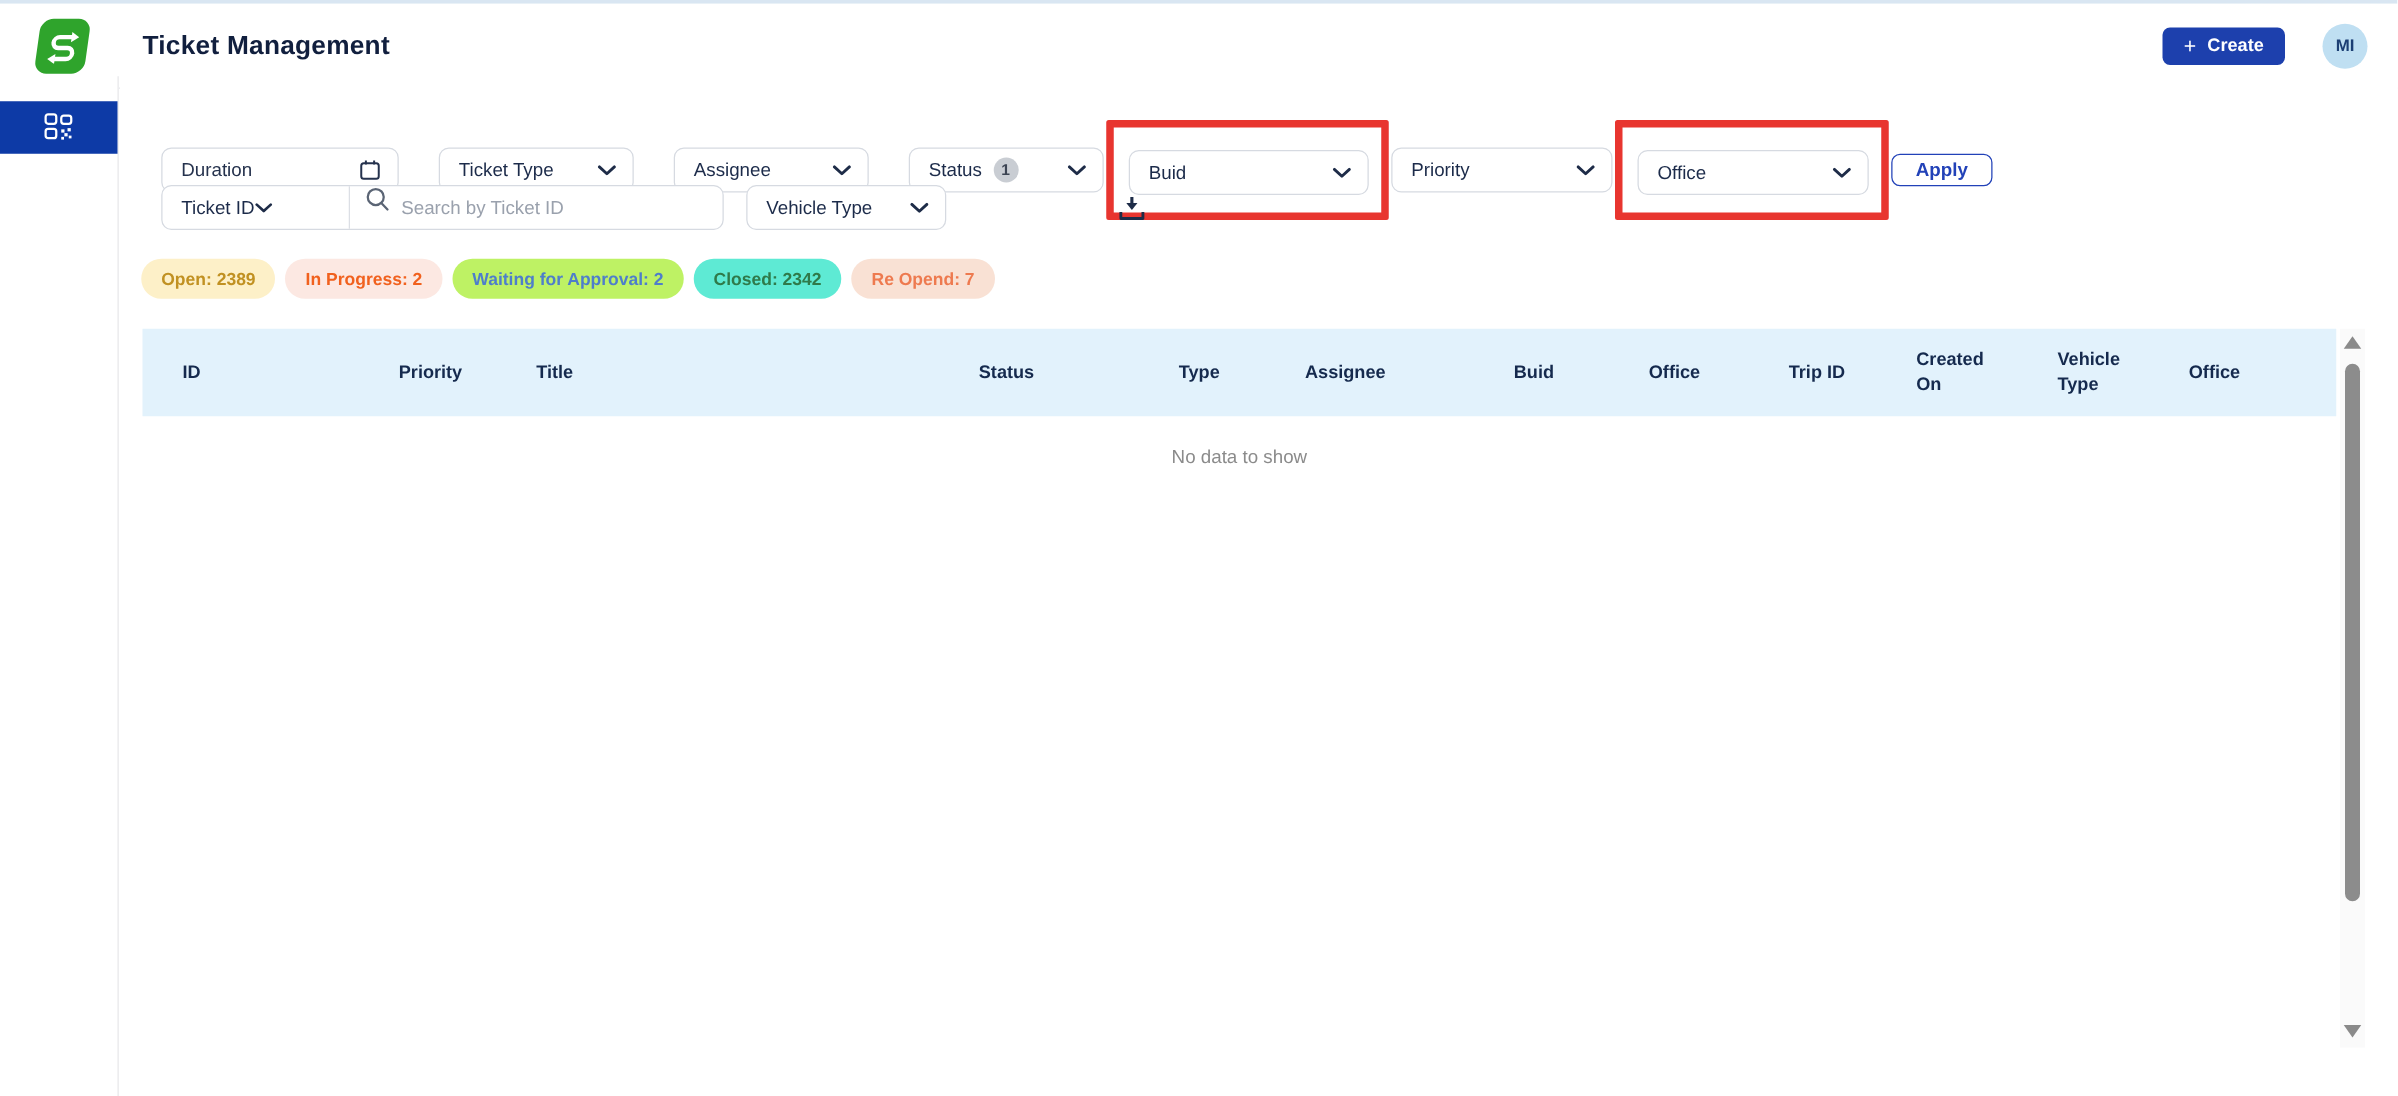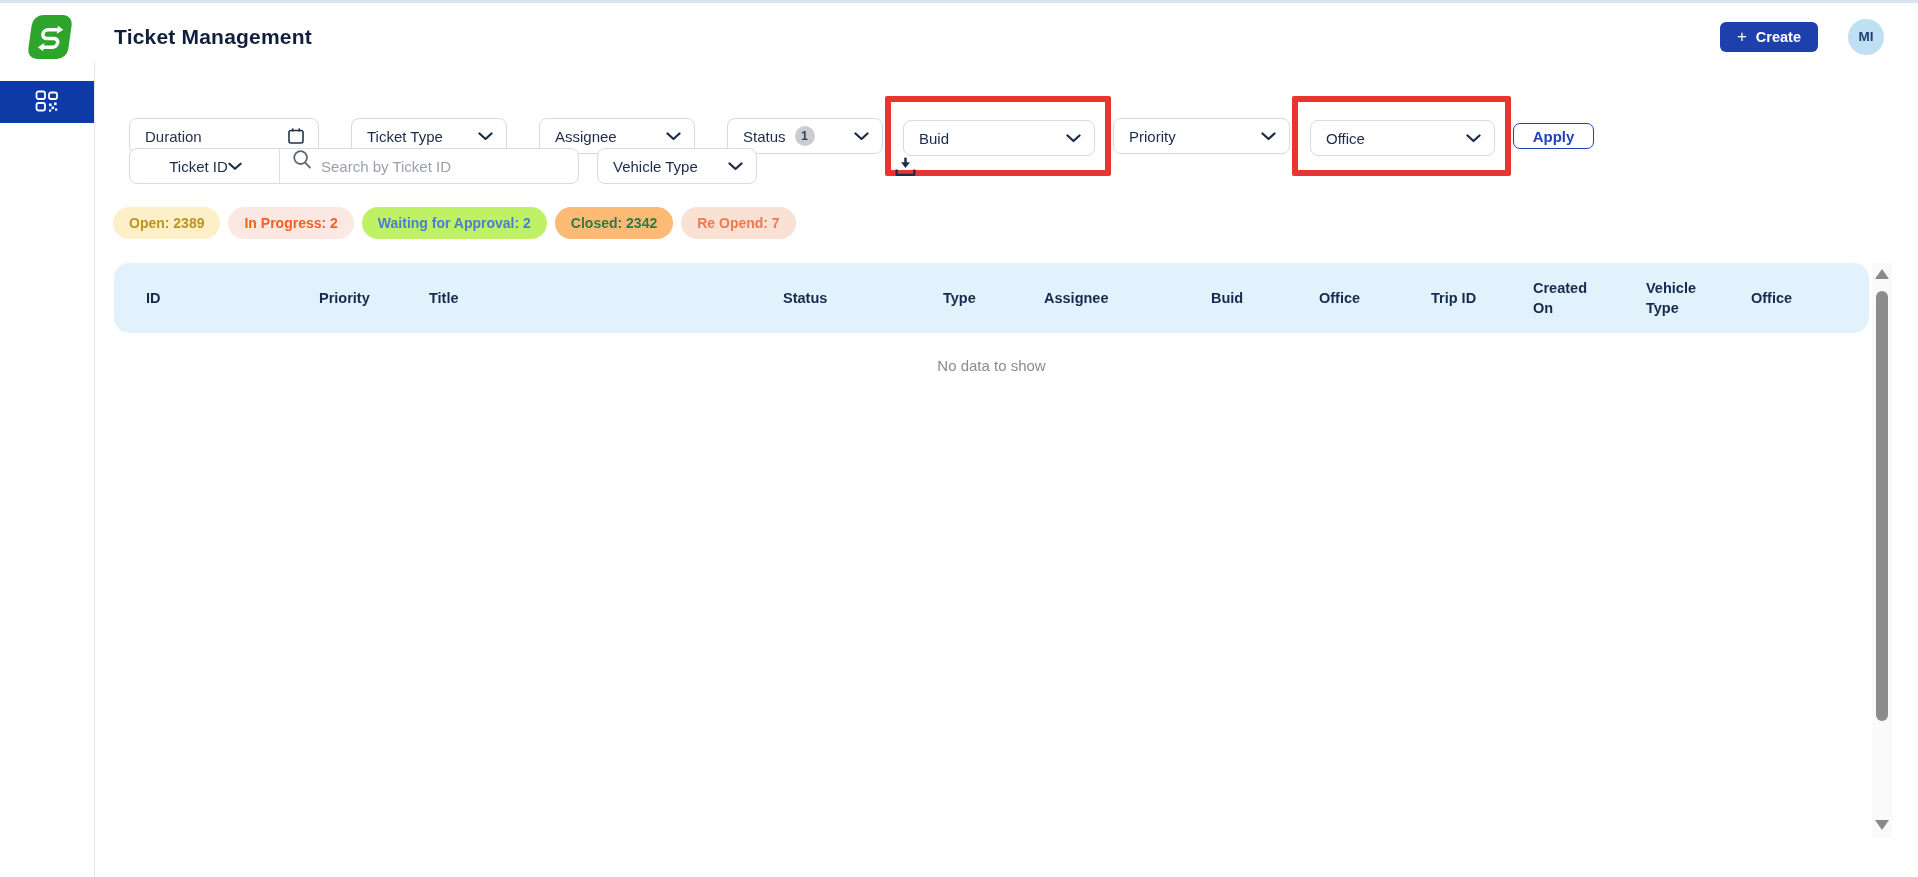--- a/index.html
+++ b/index.html
@@ -1,21 +1,21 @@
 <!DOCTYPE html>
 <html><head>
 <meta charset="utf-8">
 <style>
   * { box-sizing: border-box; margin: 0; padding: 0; }
   html,body { width: 1918px; height: 877px; overflow: hidden; background:#fff;
     font-family: "Liberation Sans", sans-serif; color:#1c2b4a; }
 
   
   .top-strip { height:3px; background:#d9e6f2; }
-  .header { height:68px; display:flex; align-items:center; padding:0 34px 0 30px;
+  .header { height:68px; display:flex; align-items:center; padding:0 24px 0 30px;
     background:#fff; border-bottom:1px solid #e6e8ec; position:relative; }
   .logo { width:40px; height:44px; border-radius:10px; transform:skewX(-8deg);
     display:flex; align-items:center; justify-content:center; flex:0 0 auto; }
   .page-title { margin-left:44px; font-size:21px; font-weight:700; color:#111f3e; letter-spacing:.2px; }
   .create-btn { margin-left:auto; height:30px; padding:0 17px; border:none; border-radius:6px;
     color:#fff; font-size:14.5px; font-weight:600; display:flex; align-items:center; gap:9px;
     font-family:inherit; cursor:pointer; }
   .create-plus { font-size:17px; font-weight:400; line-height:1; }
   .avatar { width:36px; height:36px; border-radius:50%; margin-left:30px;
     display:flex; align-items:center; justify-content:center;
@@ -44,35 +44,35 @@
     font-size:12.5px; font-weight:700; display:flex; align-items:center; justify-content:center;
     margin-left:9px; }
 
   .hl-box { border:6px solid #e8352f; padding:18px 10px 14px 12px; margin:0 -30px; border-radius:2px; }
 
   .apply-btn { height:26px; width:81px; background:#fff; border:1px solid #2242b8; border-radius:7px;
     color:#2242b8; font-size:15px; font-weight:700; font-family:inherit; cursor:pointer; }
 
   .combo { width:450px; height:36px; border:1px solid #d6dae1; border-radius:8px;
     display:flex; align-items:stretch; background:#fff; }
-  .combo-left { width:150px; display:flex; align-items:center; justify-content:center;
+  .combo-left { width:150px; display:flex; align-items:center; justify-content:flex-start;
     padding:0 13px 0 15px; border-right:1px solid #dcdfe5; font-size:15px; cursor:pointer; }
   .combo-right { flex:1; display:flex; padding:0 10px 0 12px; gap:9px; }
   .combo-right input { border:none; outline:none; flex:1; font-size:15px; font-family:inherit;
     color:#1c2b4a; background:transparent; }
   .combo-right input::placeholder { color:#9aa1ad; opacity:1; }
   .vehicle { width:160px; margin-left:18px; }
   .dl-btn { margin-left:135px; background:none; border:none; cursor:pointer; display:flex; align-items:center; }
 
   .chips { position:absolute; left:17px; top:146px; display:flex; gap:8px; }
   .chip { height:32px; border-radius:16px; padding:0 16px; display:flex; align-items:center;
     font-size:14px; font-weight:600; cursor:pointer; white-space:nowrap; }
 
   .table { position:absolute; left:18px; top:202px; right:49px; }
-  .thead { height:70px; border-radius:15px; display:flex; align-items:center; padding-left:32px;
+  .thead { height:70px; border-radius:0; display:flex; align-items:center; padding-left:32px;
     color:#152a4e; font-size:14.5px; font-weight:700; line-height:1.4; }
   .th { flex:0 0 auto; padding-right:18px; }
   .c0{width:173px;} .c1{width:110px;} .c2{width:354px;} .c3{width:160px;} .c4{width:101px;}
   .c5{width:167px;} .c6{width:108px;} .c7{width:112px;} .c8{width:102px;}
   .c9{width:113px; padding-right:38px;} .c10{width:105px; padding-right:30px;} .c11{flex:1;}
   .nodata { position:absolute; left:18px; right:49px; top:296px; text-align:center;
     color:#8b8b8b; font-size:15px; }
 
   
   .scrollbar { position:absolute; right:26px; top:202px; width:20px; height:575px; background:#fafafa; }
@@ -213,21 +213,21 @@
         <line x1="13" y1="4.5" x2="13" y2="9.5" stroke="#1e2c48" stroke-width="2.4"></line>
         <polygon points="8.7,9 17.3,9 13,14.4" fill="#1e2c48"></polygon>
       </svg>
     </button>
   </div>
 
   <div class="chips">
     <div class="chip" style="background-color: rgb(253, 240, 200); color: rgb(193, 145, 34);">Open: 2389</div>
     <div class="chip" style="background-color: rgb(252, 232, 226); color: rgb(241, 97, 30);">In Progress: 2</div>
     <div class="chip" style="background-color: #bef264; color: rgb(78, 126, 203);">Waiting for Approval: 2</div>
-    <div class="chip" style="background-color: #fdba74; color: rgb(47, 122, 74);">Closed: 2342</div>
+    <div class="chip" style="background-color: #5eead4; color: rgb(47, 122, 74);">Closed: 2342</div>
     <div class="chip" style="background-color: rgb(249, 225, 212); color: rgb(238, 122, 79);">Re Opend: 7</div>
   </div>
 
   <div class="table">
     <div class="thead" style="background-color: rgb(226, 242, 252);">
       <div class="th c0">ID</div>
       <div class="th c1">Priority</div>
       <div class="th c2">Title</div>
       <div class="th c3">Status</div>
       <div class="th c4">Type</div>

